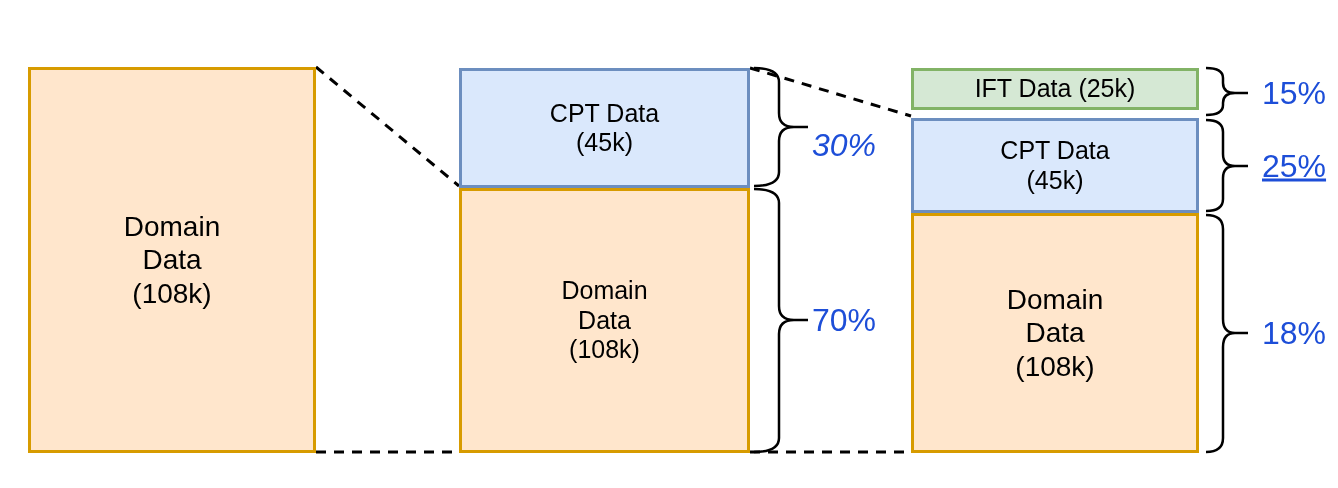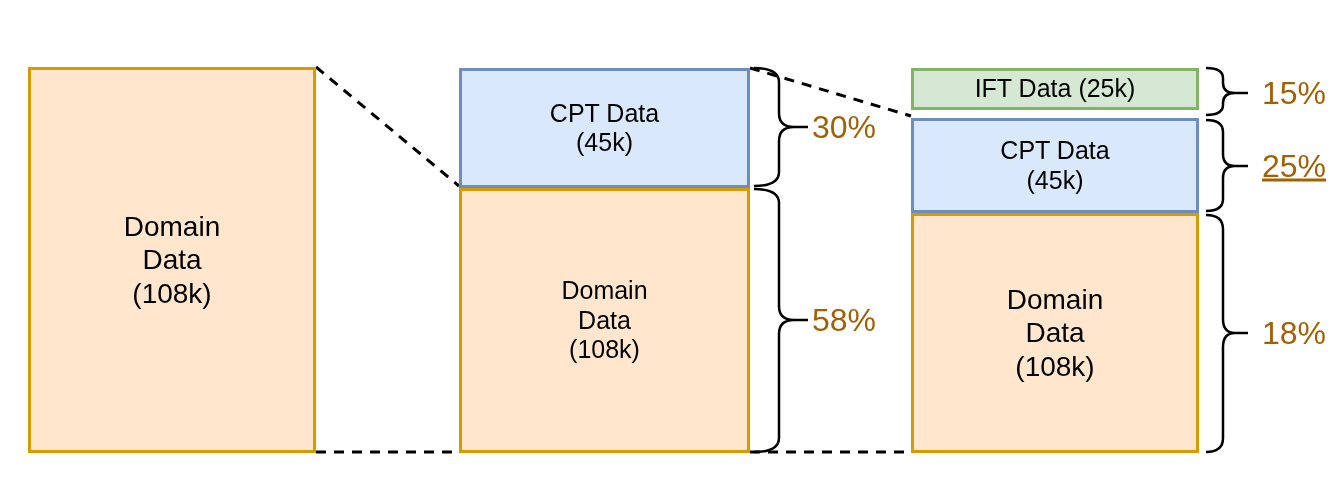--- a/index.html
+++ b/index.html
@@ -41,25 +41,25 @@
   .s2-cpt    { left: 459px; top: 68px;  width: 291px; height: 120px; }
   .s2-domain { left: 459px; top: 188px; width: 291px; height: 265px; }
   
   .s3-ift    { left: 911px; top: 68px;  width: 288px; height: 42px; }
   .s3-cpt    { left: 911px; top: 118px; width: 288px; height: 95px; }
   .s3-domain { left: 911px; top: 213px; width: 288px; height: 240px; }
 
   .pct {
     position: absolute;
     font-size: 32px;
-    color: #a16207;
+    color: #1d4ed8;
     transform: translateY(-50%);
     white-space: nowrap;
   }
-  .pct-30 { left: 812px;  top: 127px; }
+  .pct-30 { left: 812px;  top: 145px; font-style: italic; }
   .pct-70 { left: 812px;  top: 320px; }
   .pct-15 { left: 1262px; top: 93px;  }
   .pct-25 { left: 1262px; top: 166px; text-decoration: underline; }
   .pct-60 { left: 1262px; top: 333px; }
 </style>
 </head>
 <body>
 
 <div class="canvas">
 
@@ -100,18 +100,18 @@
     <span>CPT Data</span>
     <span>(45k)</span>
   </div>
   <div class="box txt-lg s3-domain" style="background-color: rgb(255, 230, 204); border-color: rgb(215, 155, 0);">
     <span>Domain</span>
     <span>Data</span>
     <span>(108k)</span>
   </div>
 
   <div class="pct pct-30">30%</div>
-  <div class="pct pct-70">58%</div>
+  <div class="pct pct-70">70%</div>
   <div class="pct pct-15">15%</div>
   <div class="pct pct-25">25%</div>
   <div class="pct pct-60">18%</div>
 
 </div>
 
 </body></html>

